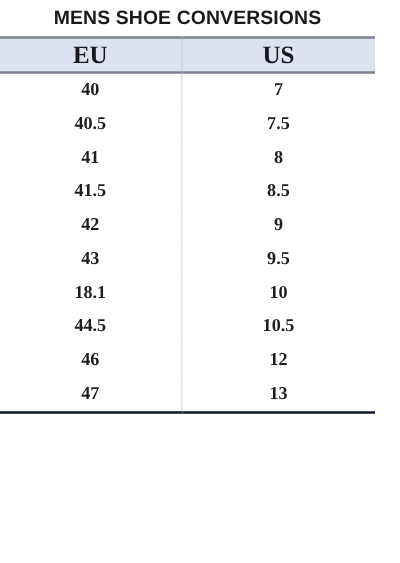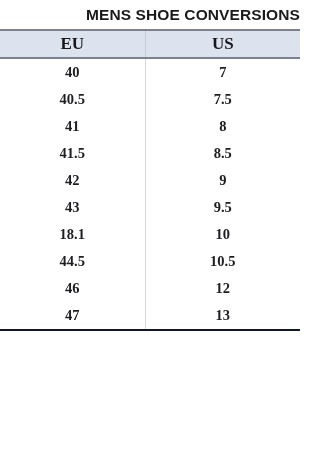--- a/index.html
+++ b/index.html
@@ -19,40 +19,40 @@
     box-sizing: border-box;
     position: relative;
     background: #ffffff;
   }
   .title {
     font-family: "Liberation Sans", sans-serif;
     font-weight: bold;
     font-size: 15.5px;
     letter-spacing: 0.1px;
     color: #1a1a1a;
-    text-align: right;
+    text-align: center;
     line-height: 29px;
     height: 29px;
     white-space: nowrap;
   }
   .table {
     width: 300px;
     border-collapse: collapse;
     table-layout: fixed;
   }
   .table col.c-eu { width: 145px; }
   .table col.c-us { width: 155px; }
 
   thead th {
     background: #dce3ee;
     border-top: 2px solid #7c8190;
     border-bottom: 2px solid #7c8190;
     font-family: "Liberation Serif", serif;
     font-weight: bold;
-    font-size: 17px;
+    font-size: 20px;
     color: #17171c;
     text-align: center;
     height: 26px;
     padding: 0;
     vertical-align: middle;
   }
   thead th.col-eu {
     border-right: 1px solid #c9ccd4;
   }
   tbody td {

